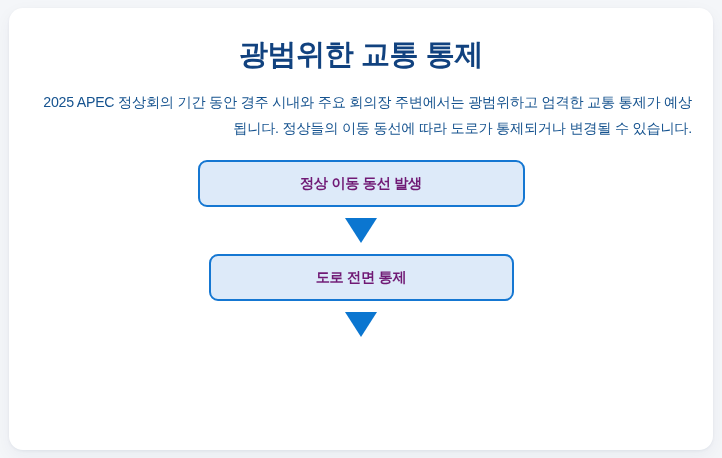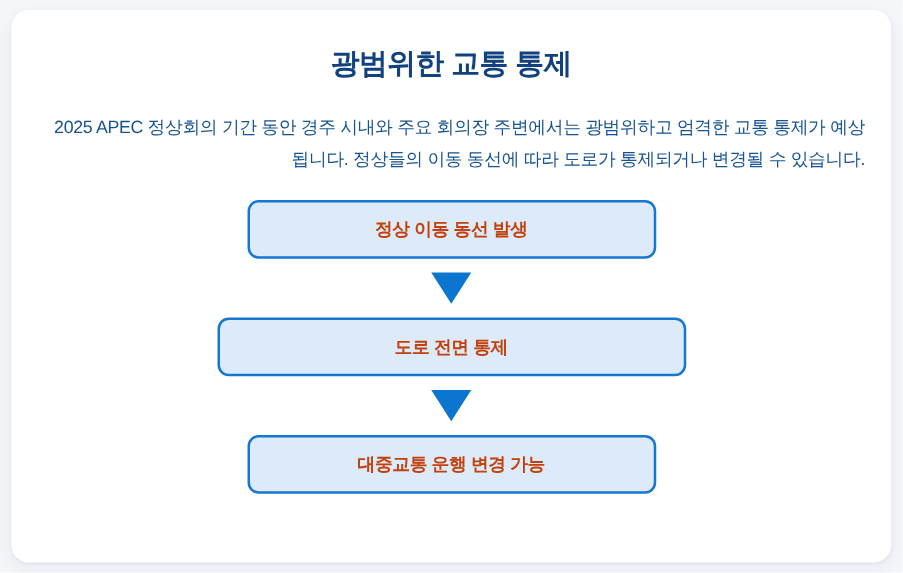--- a/index.html
+++ b/index.html
@@ -29,21 +29,21 @@
                 0 6px 18px rgba(16, 40, 80, 0.05);
     overflow: hidden;
   }
 
   .page-title {
     position: absolute;
     left: 0;
     top: 27px;
     width: 100%;
     text-align: center;
-    font-size: 23px;
+    font-size: 29px;
     font-weight: 700;
     letter-spacing: -0.4px;
     color: #11427f;
   }
 
   .description {
     position: absolute;
     left: 23px;
     top: 82px;
     width: 660px;
@@ -70,29 +70,29 @@
   }
 
   .flow-box {
     background: #ddeaf9;
     border: 2px solid #1577d2;
     border-radius: 9px;
     height: 47px;
     display: flex;
     align-items: center;
     justify-content: center;
-    color: #c2410c;
+    color: #701a75;
     font-size: 14.2px;
     font-weight: 700;
     letter-spacing: -0.3px;
     text-align: center;
   }
 
   .box-wide   { width: 327px; }
-  .box-half   { width: 375px; text-align: center; }
+  .box-half   { width: 305px; text-align: center; }
 
   .arrow-wrap {
     display: flex;
     justify-content: center;
     align-items: center;
     height: 47px;
   }
 
   .arrow-down {
     width: 0;
@@ -122,18 +122,15 @@
     </div>
 
     <div class="flow-row">
       <div class="flow-box box-half">도로 전면 통제</div>
     </div>
 
     <div class="arrow-wrap">
       <div class="arrow-down"></div>
     </div>
 
-    <div class="flow-row">
-      <div class="flow-box box-wide">대중교통 운행 변경 가능</div>
-    </div>
 
   </div>
 </div>
 
 </body></html>

